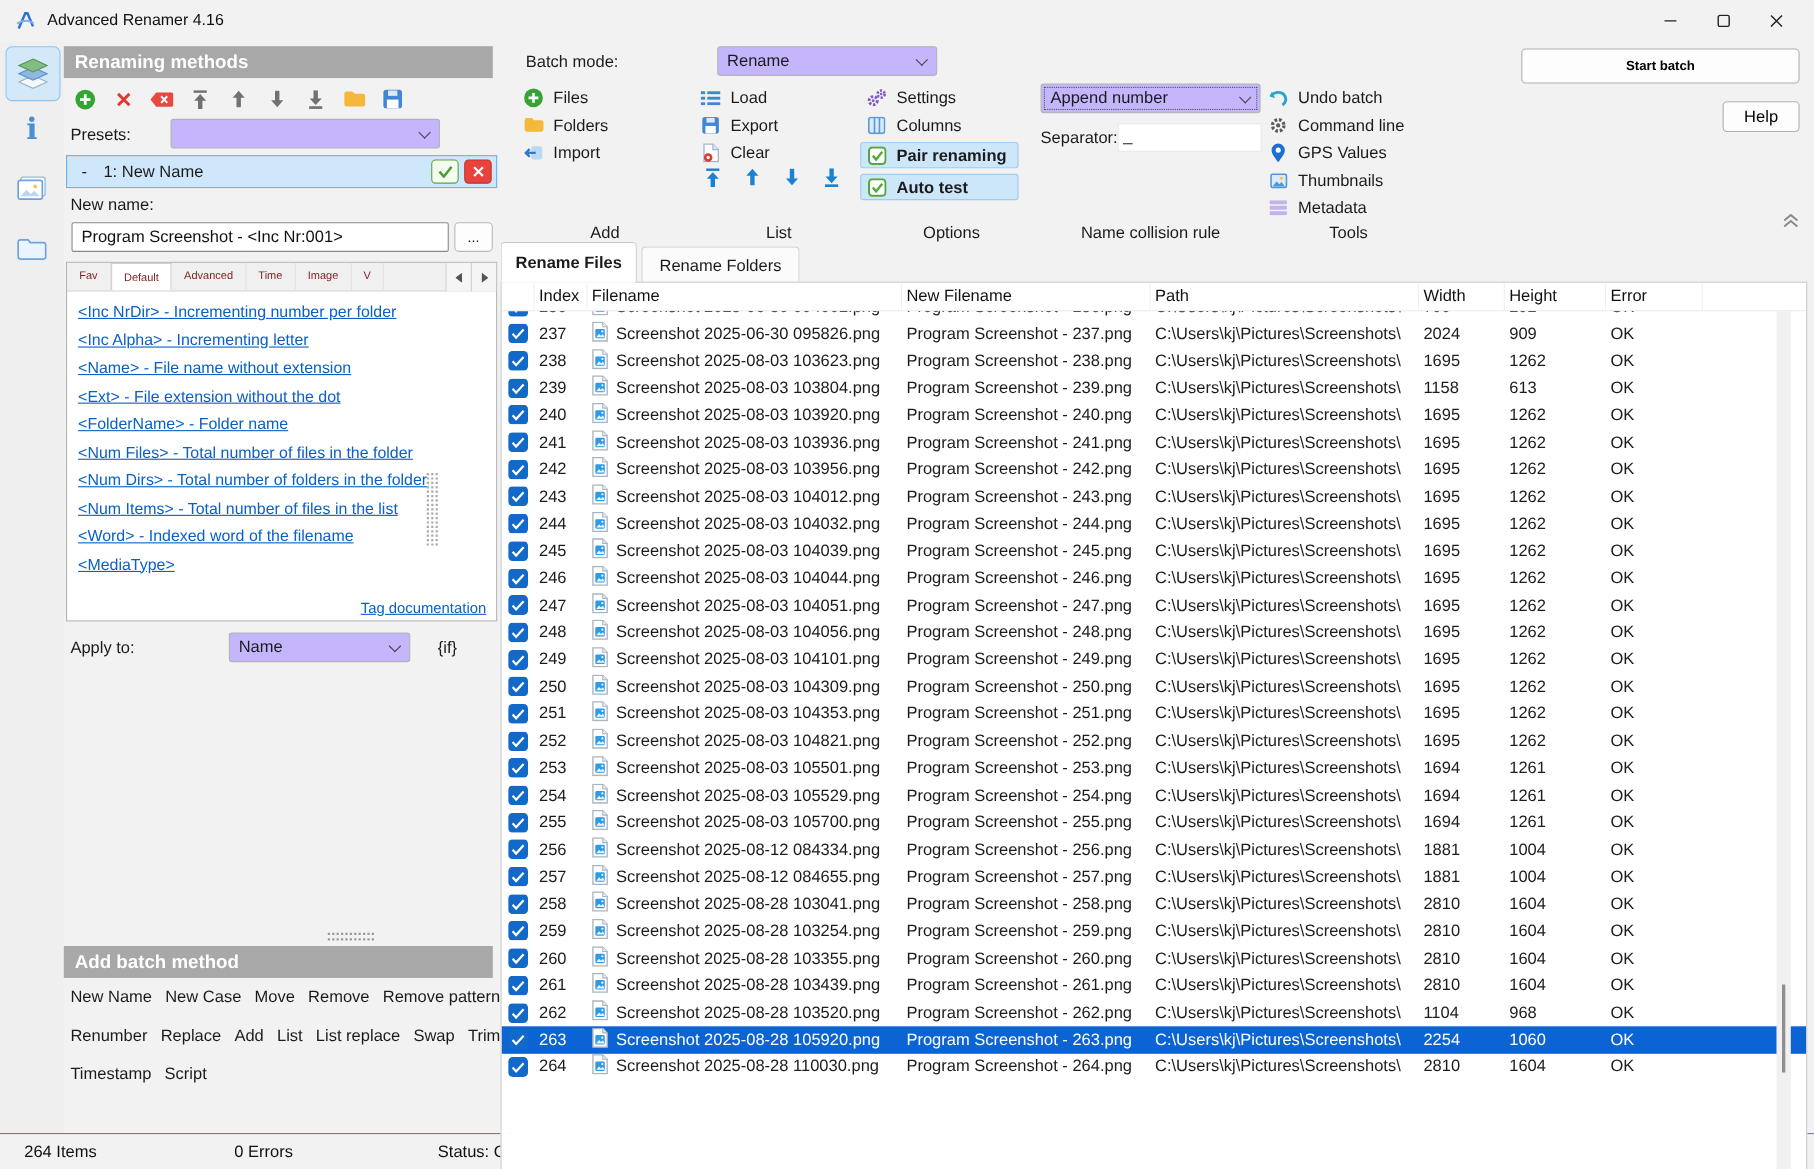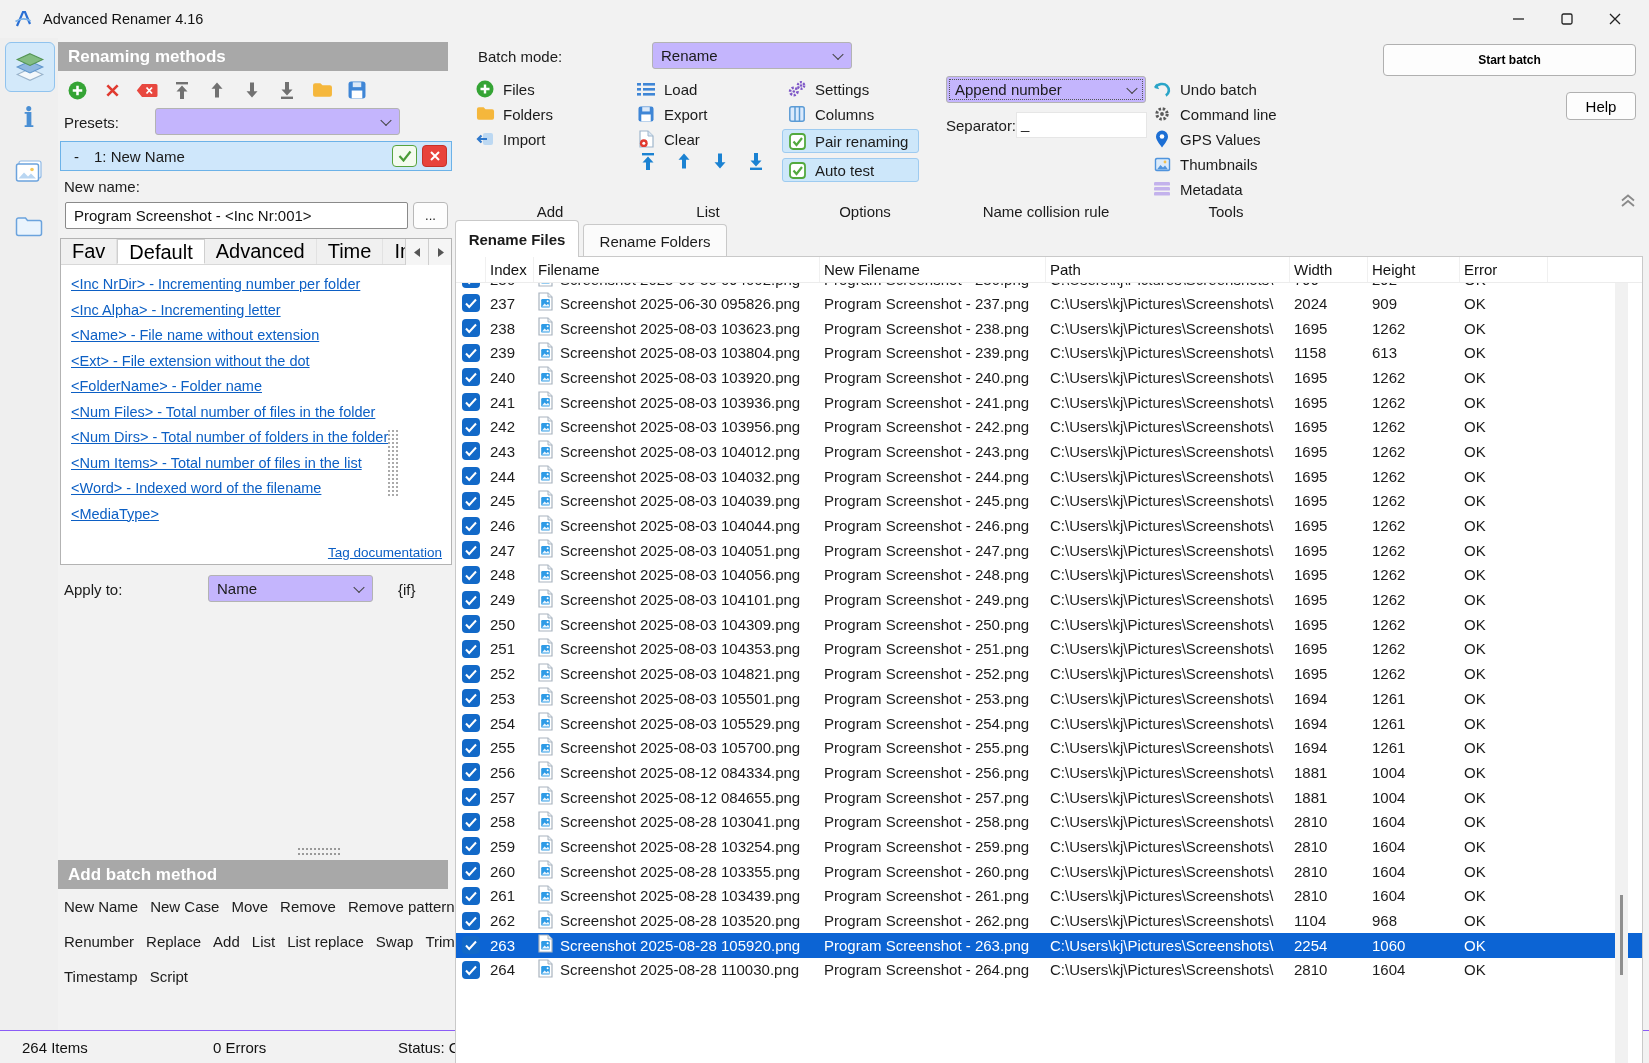--- a/index.html
+++ b/index.html
@@ -45,21 +45,21 @@
 .mi-sp { flex:1; }
 .mi-check { width:25px; height:22px; border:1.5px solid #57a33e; border-radius:4px; background:#f4fbef; display:flex; align-items:center; justify-content:center; margin-right:5px; }
 .mi-del { width:25px; height:22px; background:#e8433c; border:1px solid #c53229; border-radius:4px; display:flex; align-items:center; justify-content:center; margin-right:4px; color:#fff; font-size:13px; font-weight:bold; }
 
 .newname-label { position:absolute; left:6px; top:140px; }
 .newname-input { position:absolute; left:7px; top:164px; width:343px; height:27px; border:1px solid #8a8a8a; border-radius:2px; background:#fff; padding:0 8px; font-family:"Liberation Sans",sans-serif; font-size:15px; color:#111; }
 .browse-btn { position:absolute; left:355px; top:164px; width:35px; height:27px; border:1px solid #b8b8b8; border-radius:4px; background:#fdfdfd; display:flex; align-items:center; justify-content:center; font-size:13px; }
 
 .tag-panel { position:absolute; left:2px; top:200px; width:392px; height:327px; border:1px solid #b3b3b3; background:#fff; }
 .tag-tabs { position:relative; display:flex; height:26px; background:#f0f0f0; border-bottom:1px solid #d8d8d8; overflow:hidden; }
-.tag-tab { padding:0 11px; line-height:25px; font-size:20px; border-right:1px solid #e2e2e2; color:#000000; white-space:nowrap; }
+.tag-tab { padding:0 11px; line-height:25px; font-size:10px; border-right:1px solid #e2e2e2; color:#7f1d1d; white-space:nowrap; }
 .tag-tab.active { background:#fff; border:1px solid #cfcfcf; border-bottom:1px solid #fff; font-weight:normal; }
 .tab-arrows { position:absolute; right:0; top:0; height:26px; display:flex; }
 .tab-arrow { width:23px; height:26px; border-left:1px solid #cfcfcf; background:#f5f5f5; display:flex; align-items:center; justify-content:center; }
 .tag-links { padding:7px 10px 0; }
 .tag-link { display:block; color:#0c5fc4; text-decoration:underline; line-height:25.5px; font-size:14.5px; white-space:nowrap; cursor:pointer; }
 .tag-doc { position:absolute; right:9px; bottom:4px; color:#0c5fc4; text-decoration:underline; font-size:13.5px; cursor:pointer; }
 
 .applyto-label { position:absolute; left:6px; top:543px; }
 #applyto-combo { position:absolute; left:150px; top:537px; width:165px; height:27px; }
 .if-label { position:absolute; left:340px; top:543px; }
@@ -72,21 +72,21 @@
 .abm-links { position:absolute; left:6px; top:860px; width:388px; }
 .abm-row { display:flex; gap:12px; height:18px; margin-bottom:17px; white-space:nowrap; }
 .abm-link { color:#1b1b1b; font-size:15px; cursor:pointer; }
 
 
 .lbl { position:absolute; white-space:nowrap; }
 #bm-combo { position:absolute; left:652px; top:42px; width:200px; height:27px; }
 .tb-col { position:absolute; display:flex; flex-direction:column; gap:5px; }
 .tb-item { display:flex; align-items:center; gap:8px; height:20px; white-space:nowrap; }
 .tb-item .ico { width:20px; display:flex; justify-content:center; }
-.hl-box { background:#cde7fa; border:1px solid #9ecbf0; border-radius:3px; padding:1px 10px 1px 4px; margin-left:-5px; height:24px; }
+.hl-box { background:#cde7fa; border:1px solid #9ecbf0; border-radius:3px; padding:1px 10px 1px 4px; margin-left:-5px; height:24px;font-weight:bold; }
 #col-add { left:475px; top:79px; }
 #col-list { left:636px; top:79px; }
 #list-arrows { position:absolute; left:641px; top:153px; display:flex; gap:22px; }
 #col-options { left:787px; top:79px; }
 #col-collision { left:946px; top:76px; }
 #ncr-combo { width:200px; height:27px; outline:1px dotted #555; outline-offset:-4px; }
 .sep-row { display:flex; align-items:center; margin-top:4px; }
 .sep-input { width:131px; height:26px; background:#fff; border:1px solid #e6e6e6; padding:2px 0 0 4px; font-size:15px; }
 #col-tools { left:1152px; top:79px; }
 .grp-label { position:absolute; top:203px; text-align:center; font-size:15px; color:#1b1b1b; }

